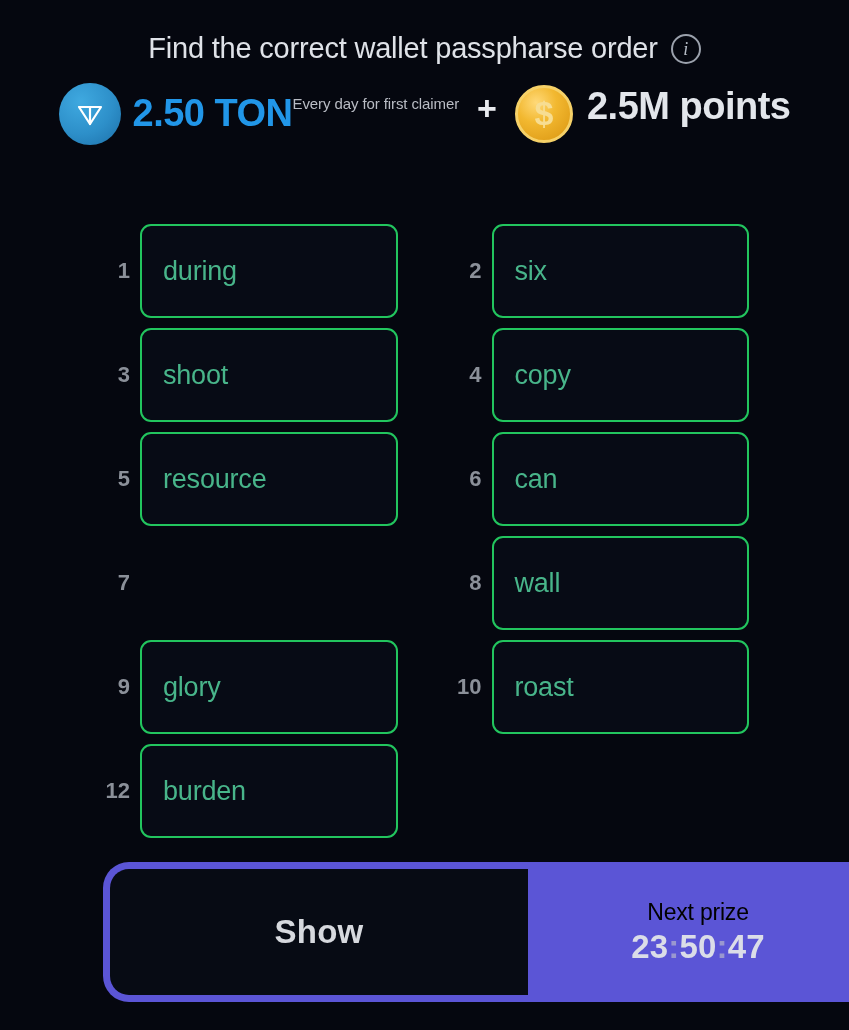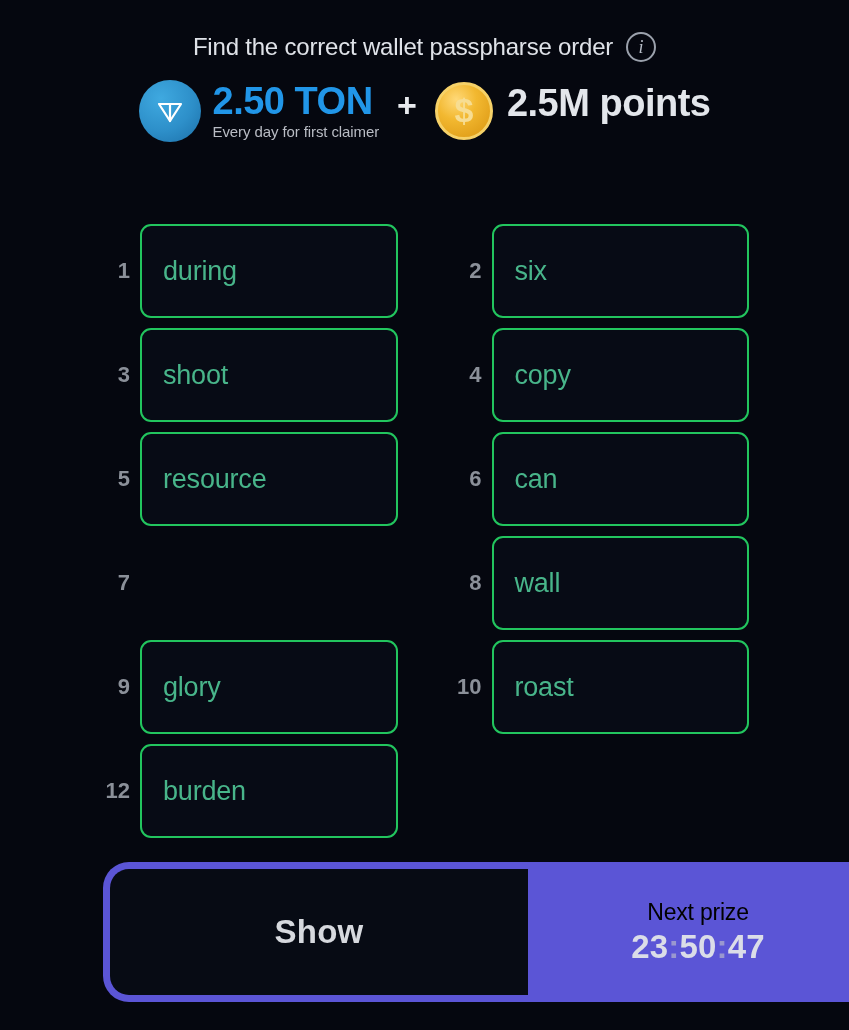--- a/index.html
+++ b/index.html
@@ -19,21 +19,21 @@
 
   
   .header {
     display: flex;
     align-items: center;
     justify-content: center;
     gap: 13px;
     padding-top: 32px;
   }
   .header-title {
-    font-size: 24px;
+    font-size: 29px;
     color: #dfe2e8;
     letter-spacing: -0.2px;
     font-weight: 400;
     white-space: nowrap;
   }
   .info-icon {
     width: 30px; height: 30px;
     border: 2px solid #9ba1ac;
     border-radius: 50%;
     display: flex; align-items: center; justify-content: center;
@@ -56,21 +56,20 @@
   .ton-logo {
     width: 62px; height: 62px;
     border-radius: 50%;
     background: radial-gradient(circle at 35% 30%, #3fa9e0 0%, #2d8fc9 55%, #1c6fa8 100%);
     display: flex; align-items: center; justify-content: center;
     flex: none;
   }
   .ton-logo svg { display: block; }
   .ton-block {
     display: flex;
-    flex-direction: column;
     align-items: flex-start;
     margin-left: -2px;
   }
   .ton-amount {
     font-size: 38px;
     font-weight: bold;
     color: #2196e8;
     line-height: 1.05;
     letter-spacing: -0.5px;
   }

